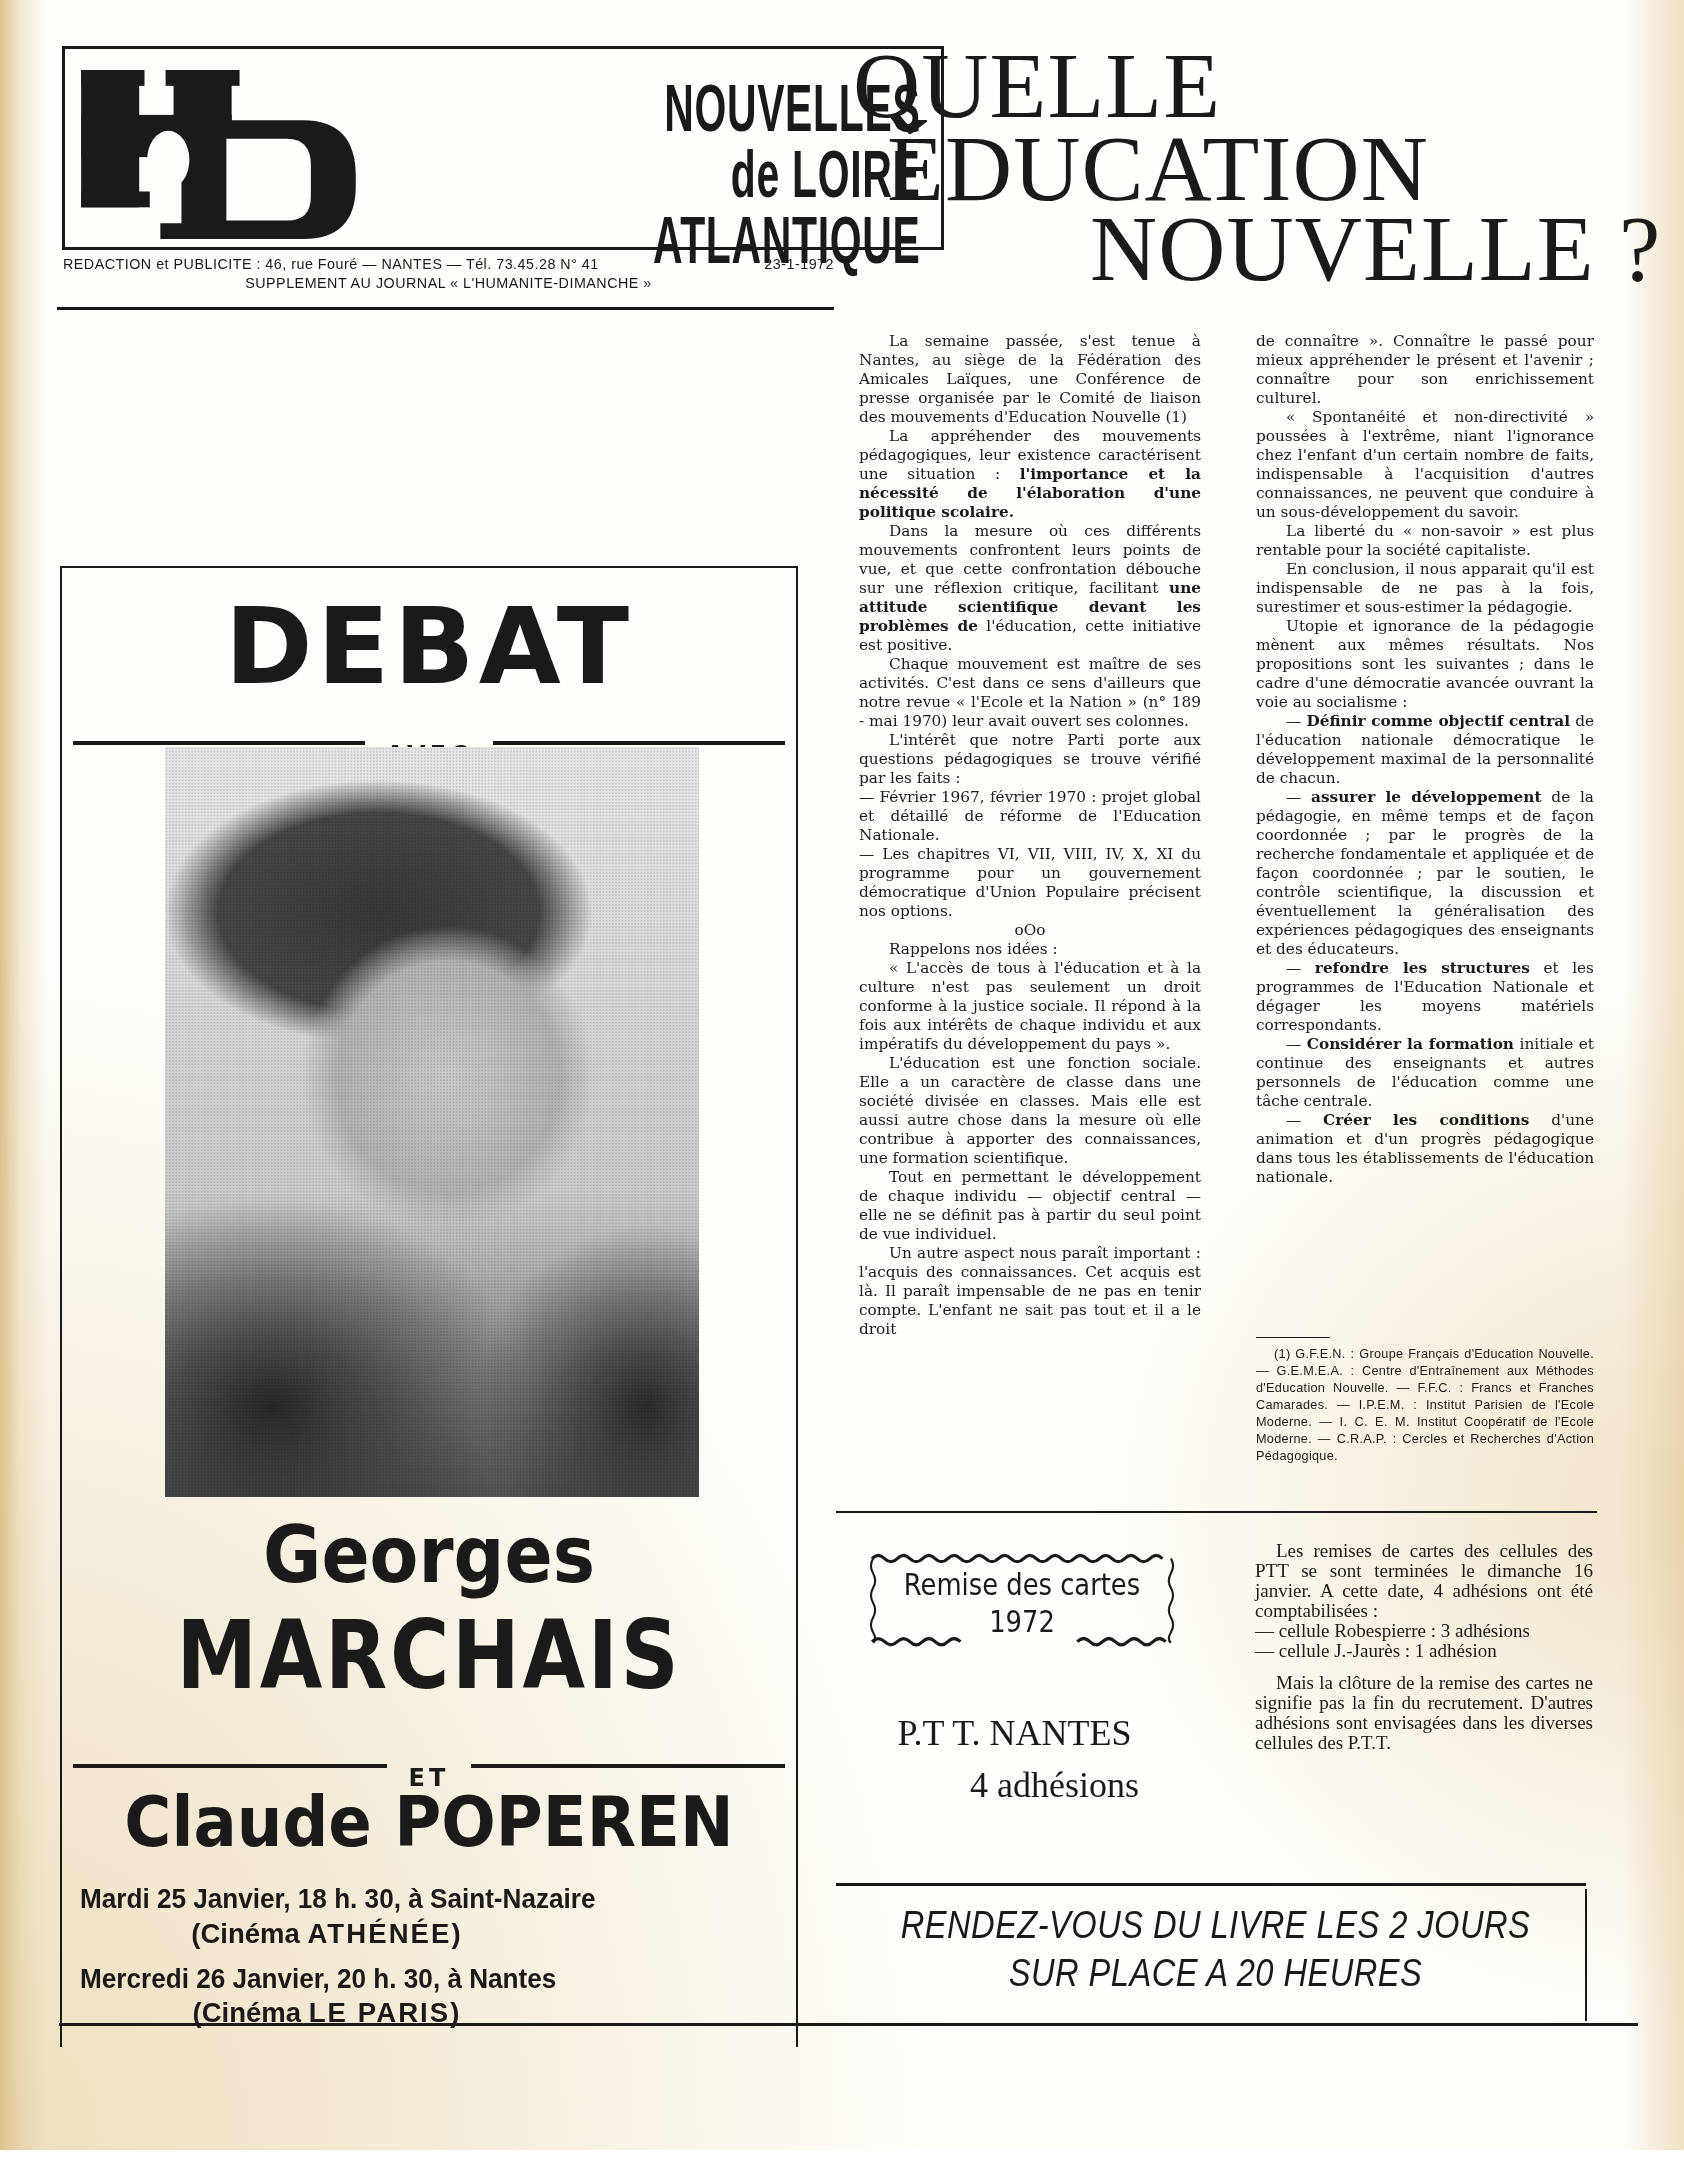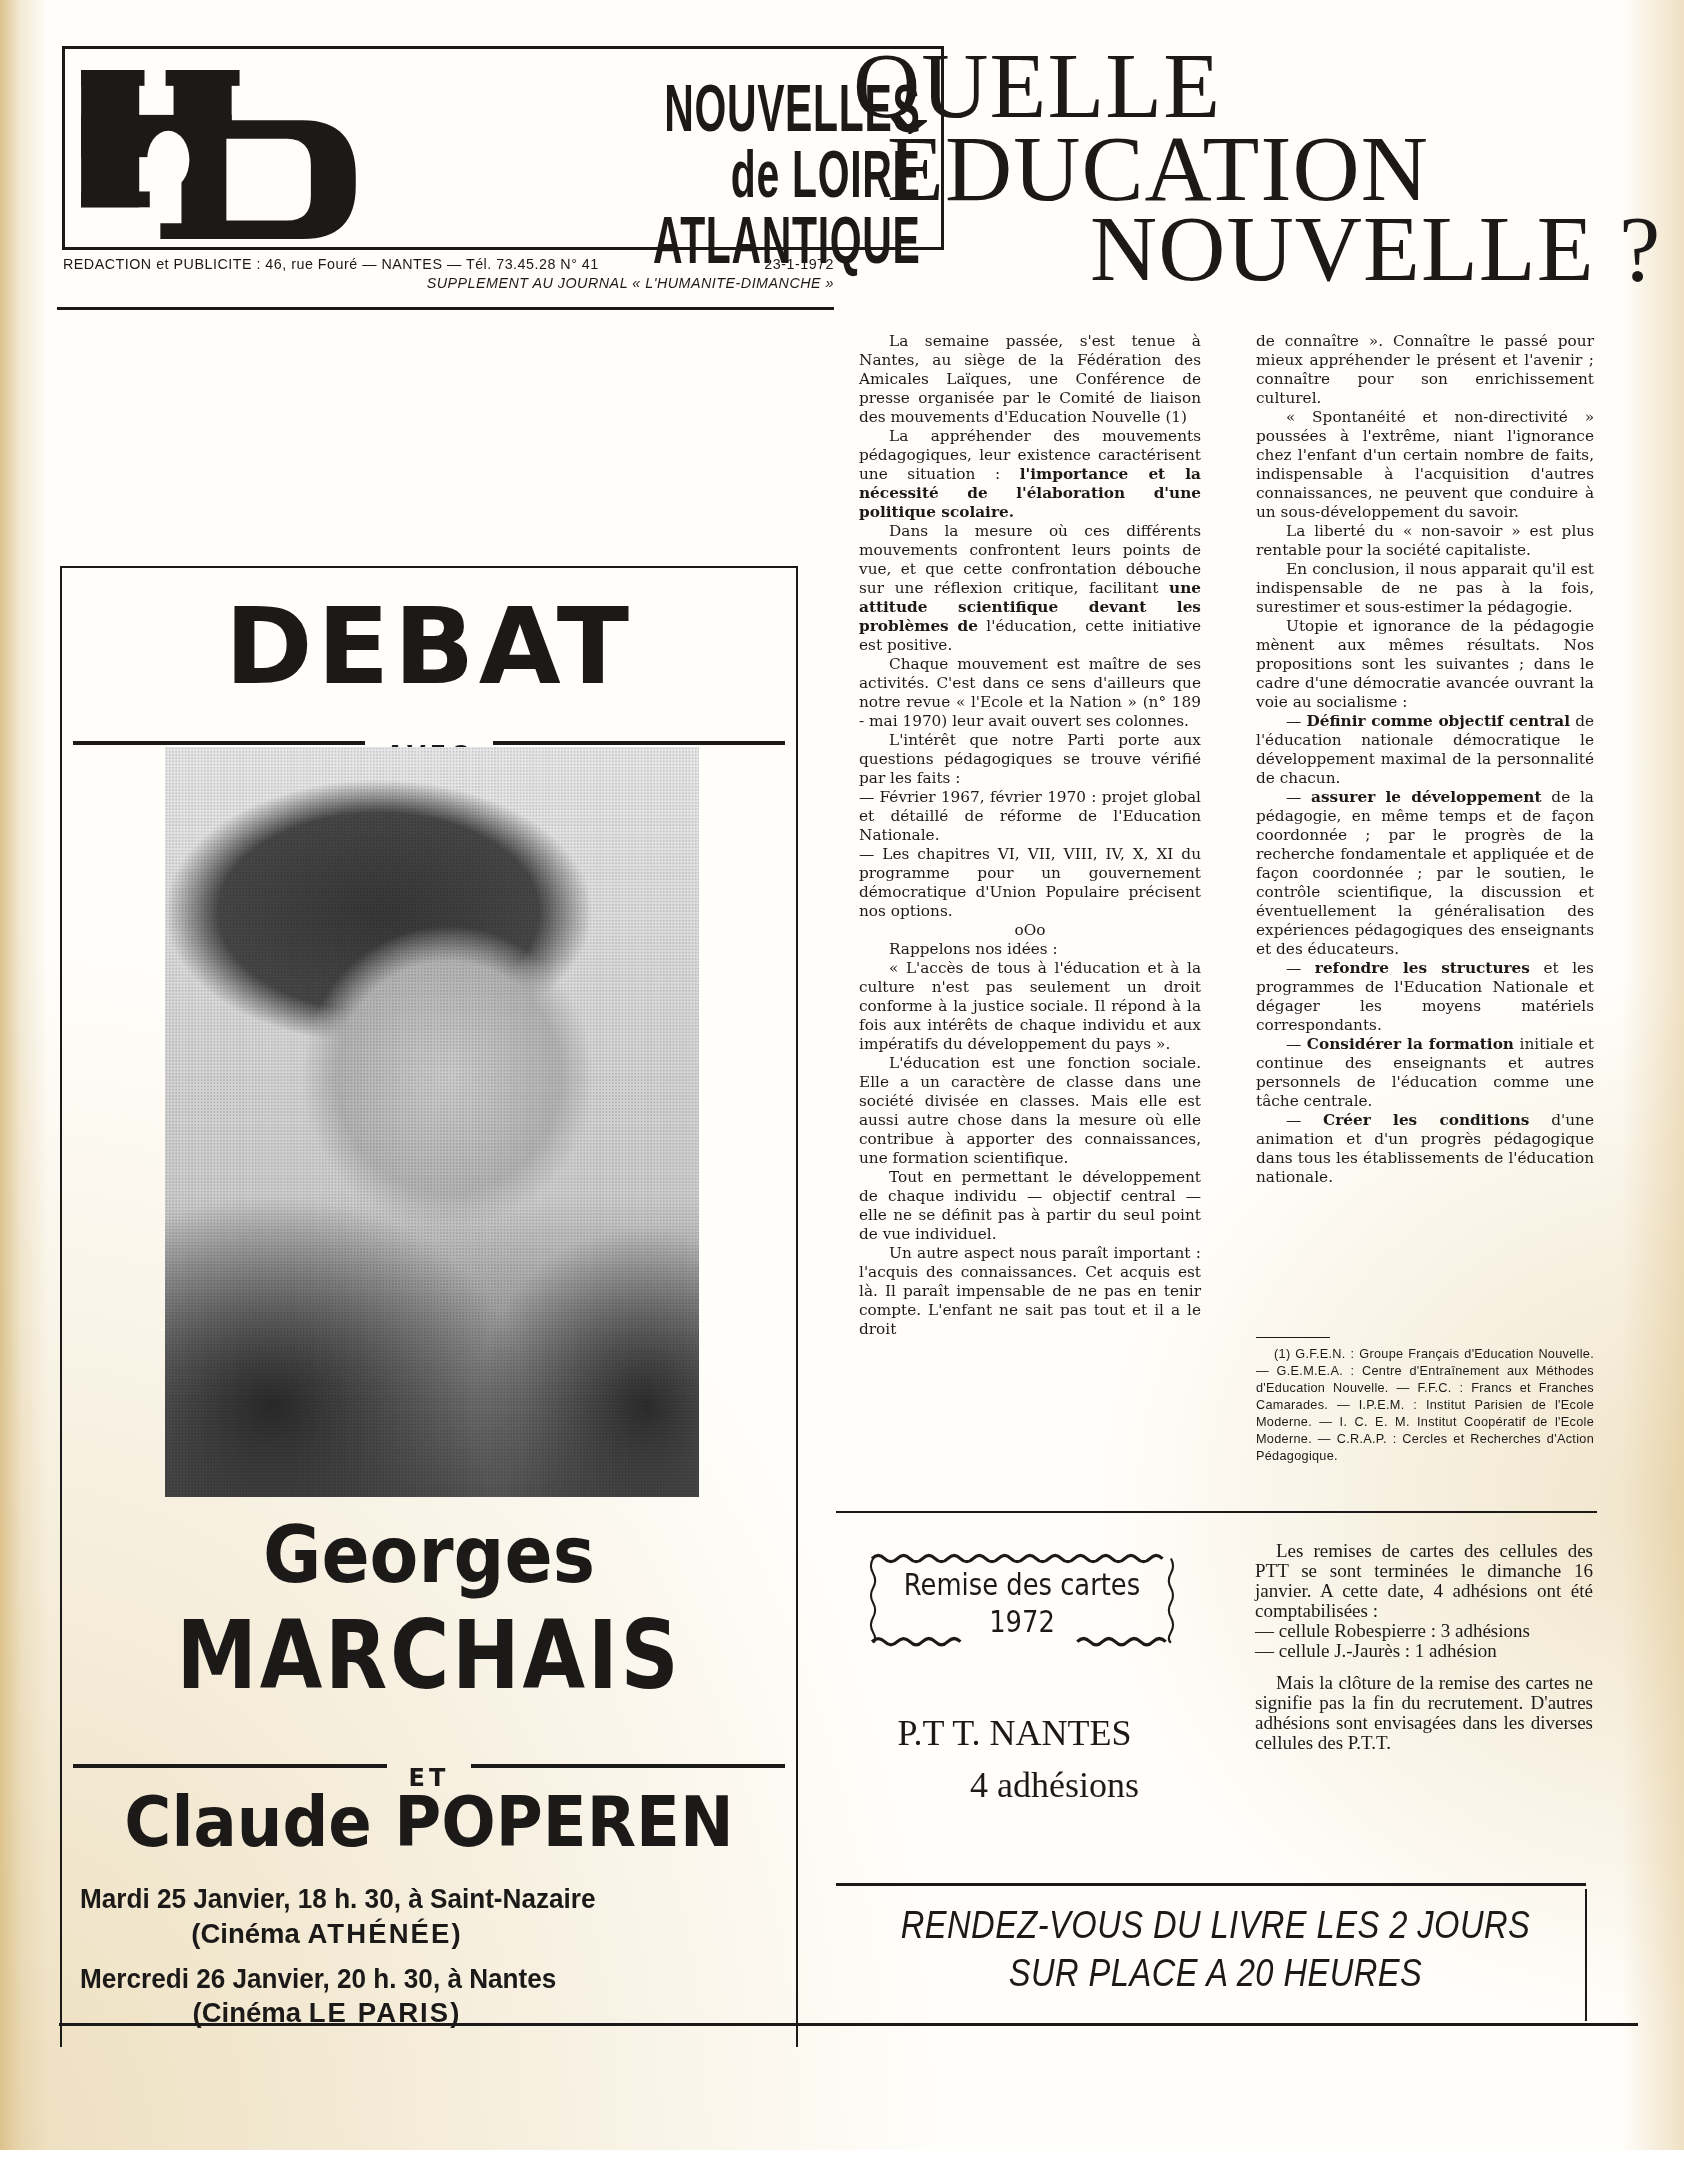--- a/index.html
+++ b/index.html
@@ -20,21 +20,21 @@
   .abs { position:absolute; }
 
   
   .masthead { left:62px; top:46px; width:882px; height:204px; border:3.2px solid #1c1a18; box-sizing:border-box; }
   .logo { position:absolute; left:16px; top:21px; width:296px; height:169px; }
   .title-lines { position:absolute; right:21px; top:26.4px; text-align:right;
     font-family:"Liberation Sans", sans-serif; font-weight:bold; font-size:66px; line-height:66px;
     transform:scaleX(0.62); transform-origin:right top; letter-spacing:1.1px; }
   .title-lines div { white-space:nowrap; }
   .info1 { left:63px; top:256px; width:771px; font-family:"Liberation Sans", sans-serif; font-size:14.3px; letter-spacing:0.5px; display:flex; justify-content:space-between; }
-  .info2 { left:63px; top:275px; width:771px; font-family:"Liberation Sans", sans-serif; font-size:14.3px; letter-spacing:0.5px; text-align:right;font-style:italic; }
+  .info2 { left:63px; top:275px; width:771px; font-family:"Liberation Sans", sans-serif; font-size:14.3px; letter-spacing:0.5px; text-align:center; }
   .rule { position:absolute; background:#1c1a18; }
 
   
   .poster { left:60px; top:566px; width:738px; height:1481px; border-left:2.1px solid #1c1a18; border-right:2.1px solid #1c1a18; border-top:2.6px solid #1c1a18; box-sizing:border-box; }
   .debat { position:absolute; left:0; width:100%; top:26.4px; text-align:center;
     font-family:"DejaVu Sans", sans-serif; font-weight:bold; font-size:106px; letter-spacing:4.2px; line-height:106px; }
   .sep-row { position:absolute; left:10.6px; right:10.6px; display:flex; align-items:center; gap:21px; }
   .sep-row .ln { flex:1; height:3.2px; background:#1c1a18; }
   .sep-row .lbl { font-family:"DejaVu Sans", sans-serif; font-weight:bold; font-size:24px; letter-spacing:4.2px;margin-top:24px; }
   .photo { position:absolute; left:103px; top:179px; width:534px; height:750px;

